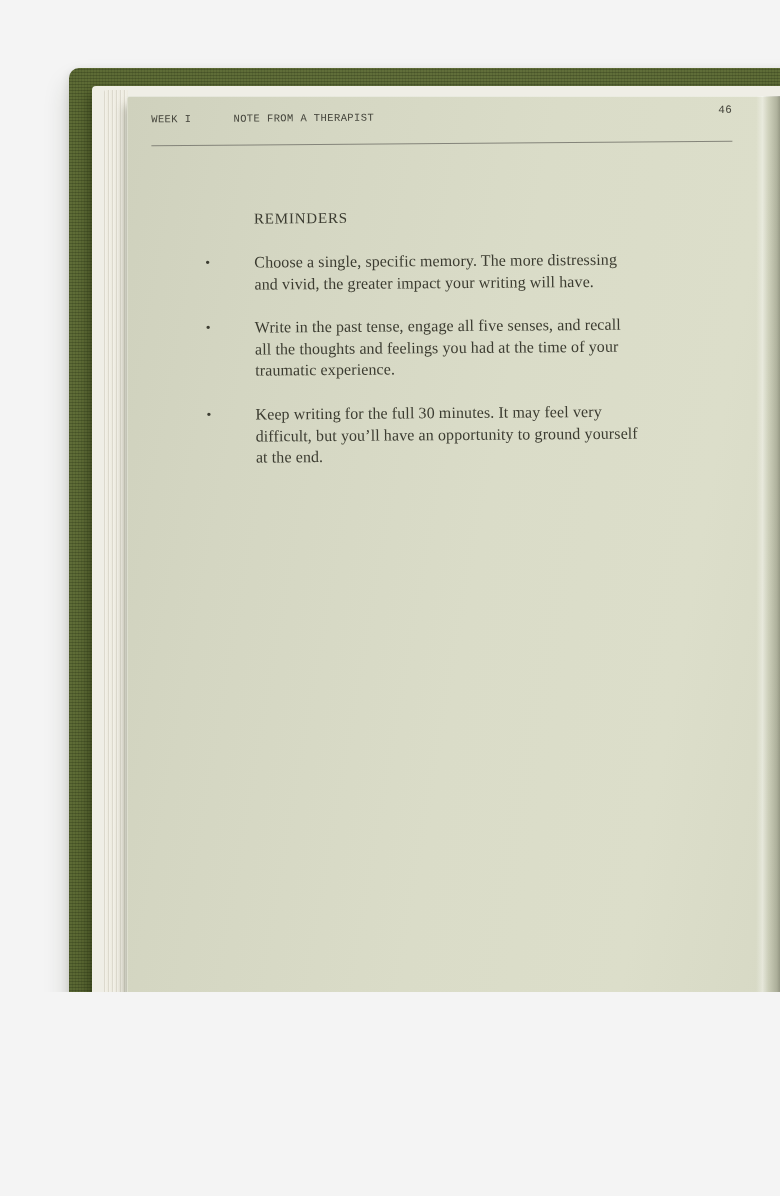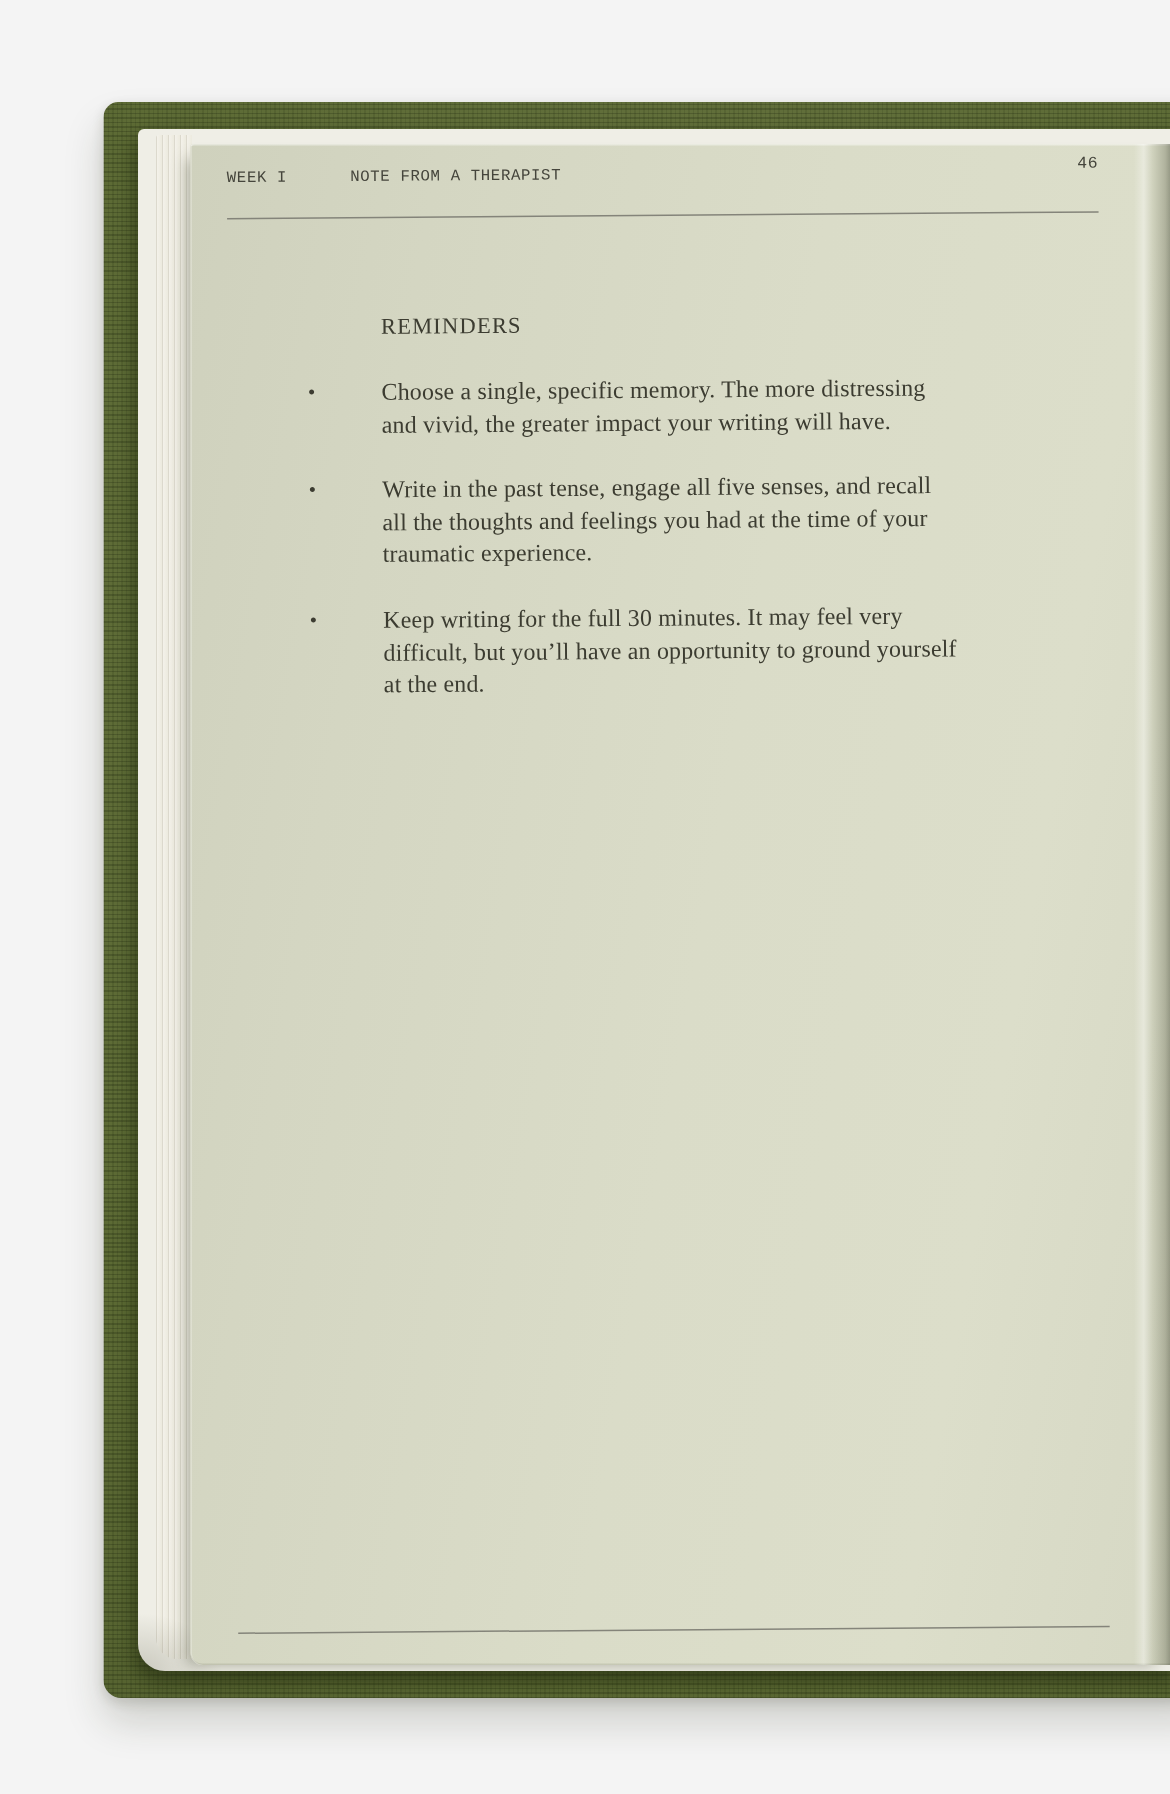--- a/index.html
+++ b/index.html
@@ -4,21 +4,21 @@
 <style>
   html, body { margin: 0; padding: 0; }
   body {
     width: 780px; height: 1196px;
     background: var(--background, #f4f4f4);
     font-family: "Liberation Serif", serif;
     overflow: hidden;
   }
   .scene {
     position: relative;
-    width: 780px; height: 1196px;
+    width: 780px; height: 992px;
     overflow: hidden;
   }
 
   
   .cover {
     position: absolute;
     left: 69px; top: 68px; right: -24px; height: 1064px;
     border-radius: 10px 0 0 12px;
     background-color: var(--cover-green, #5c6a34);
     background-image:

